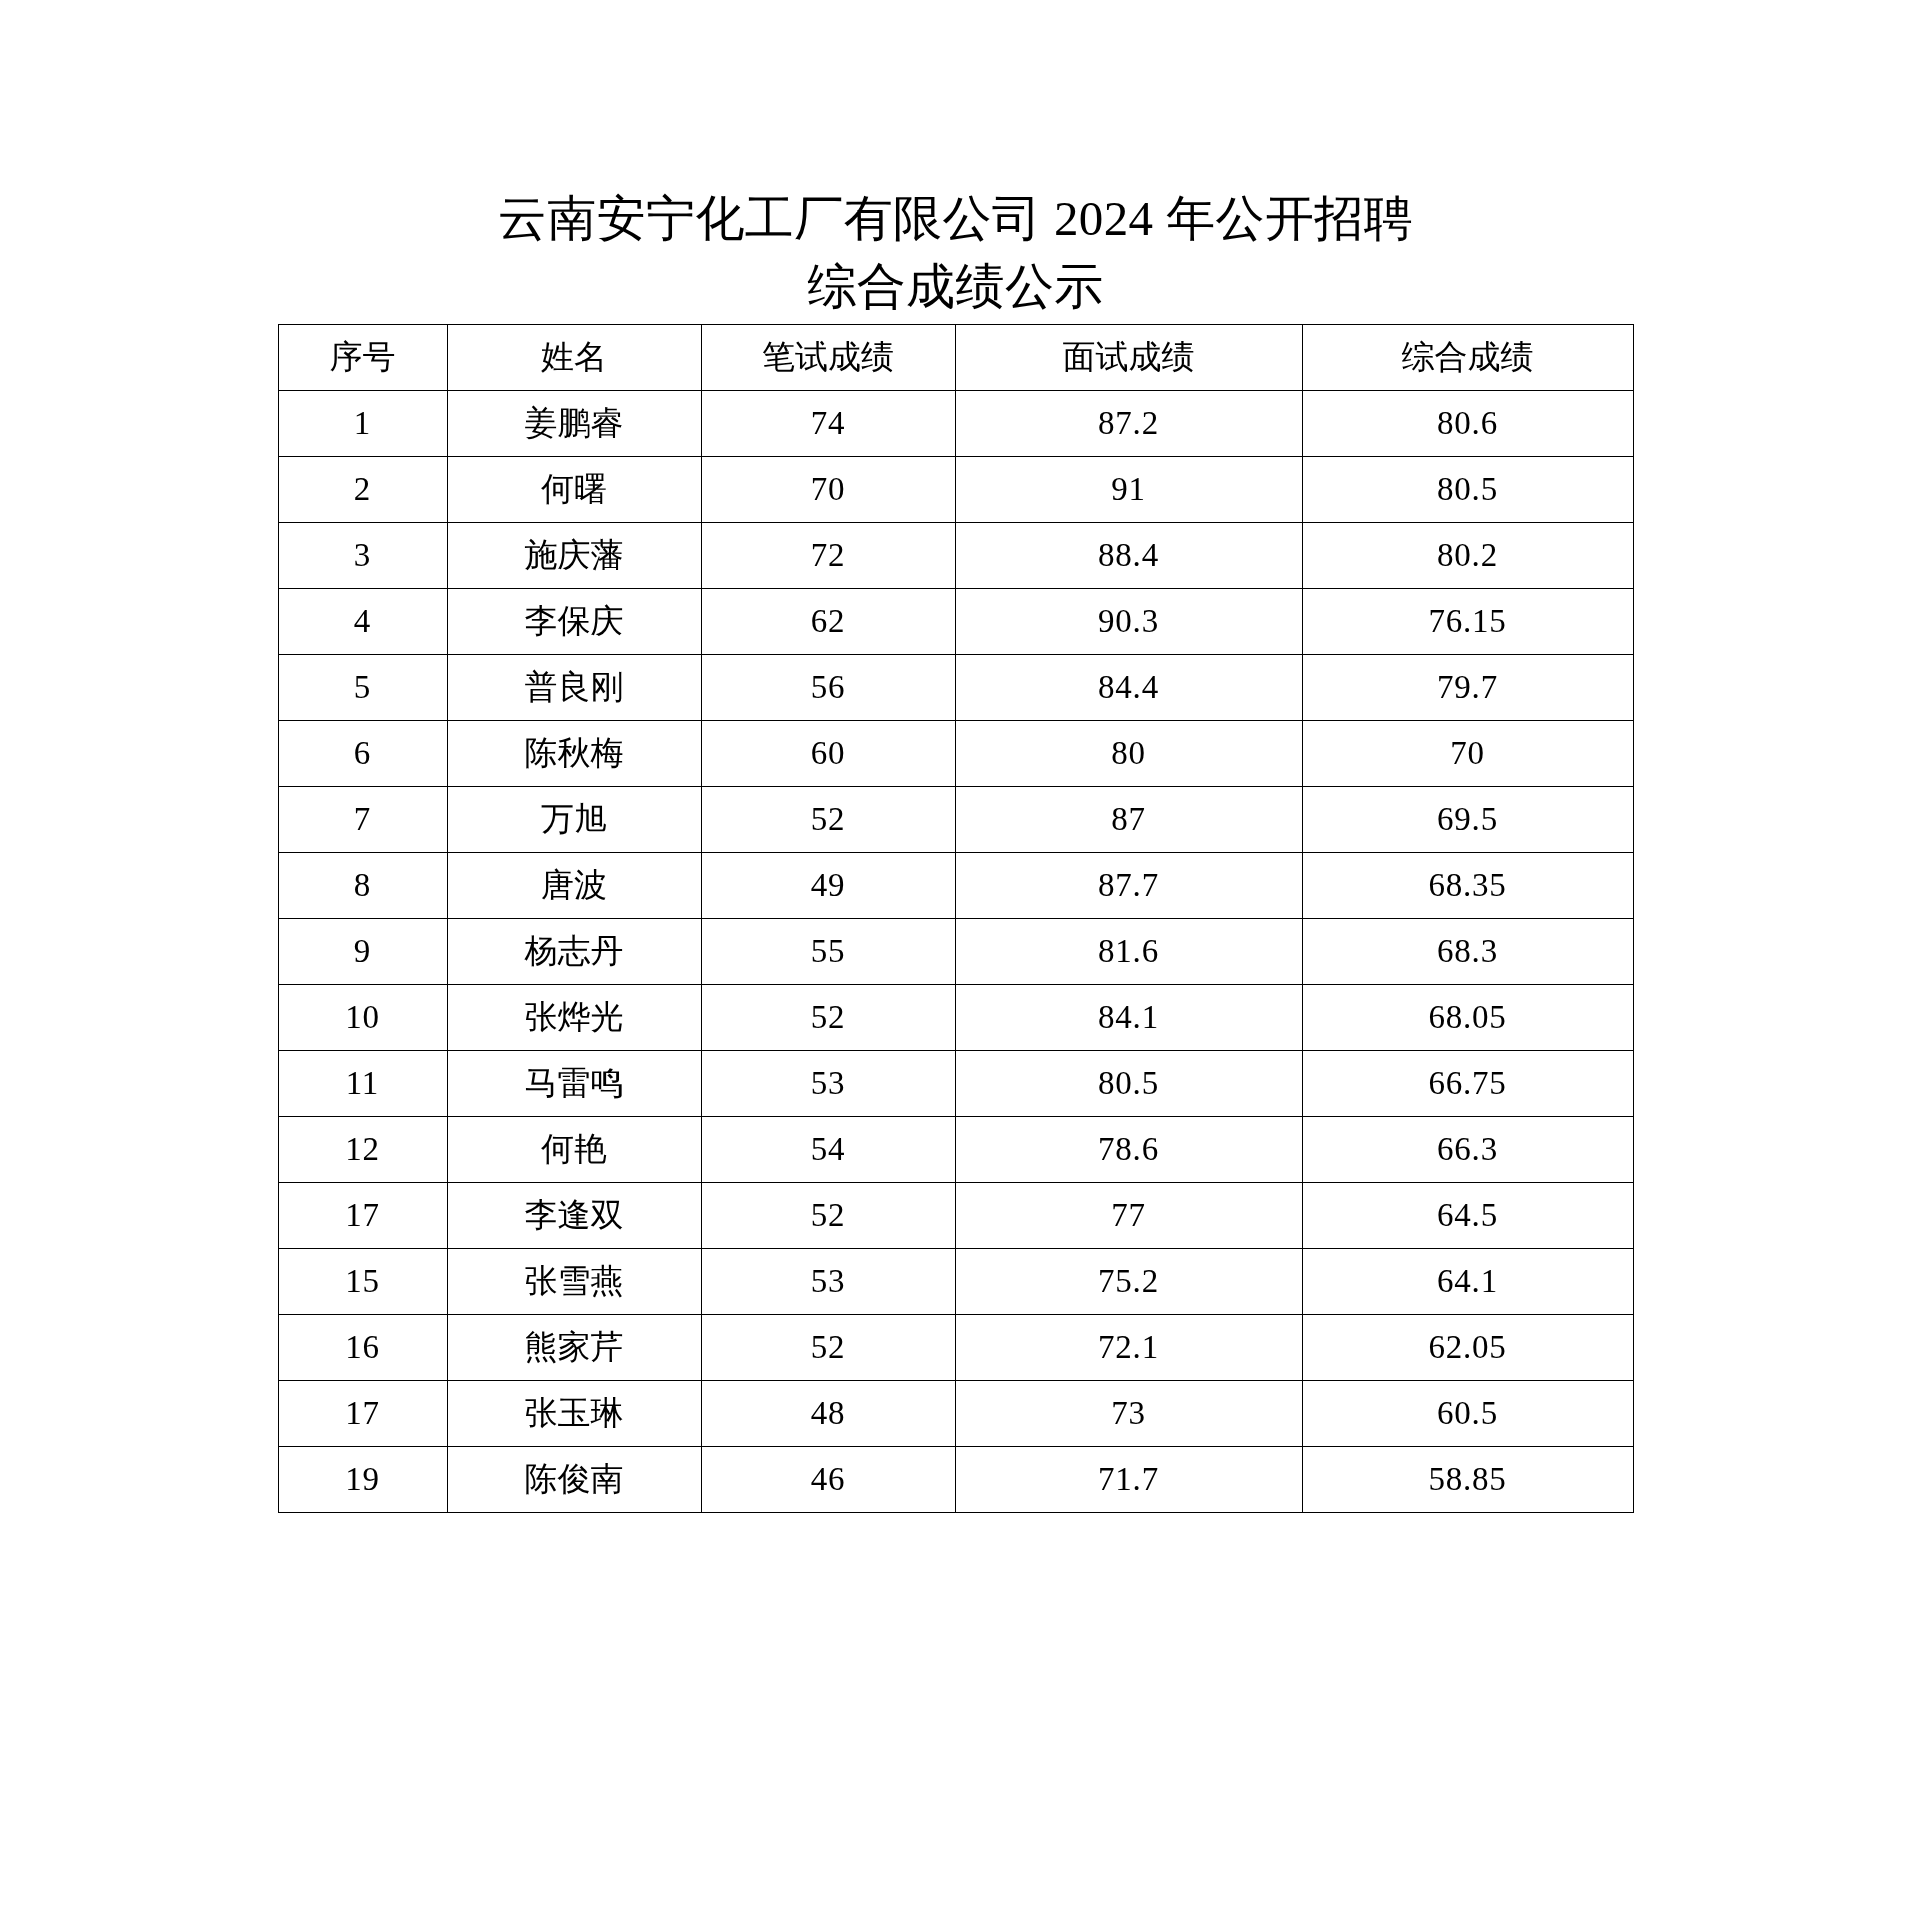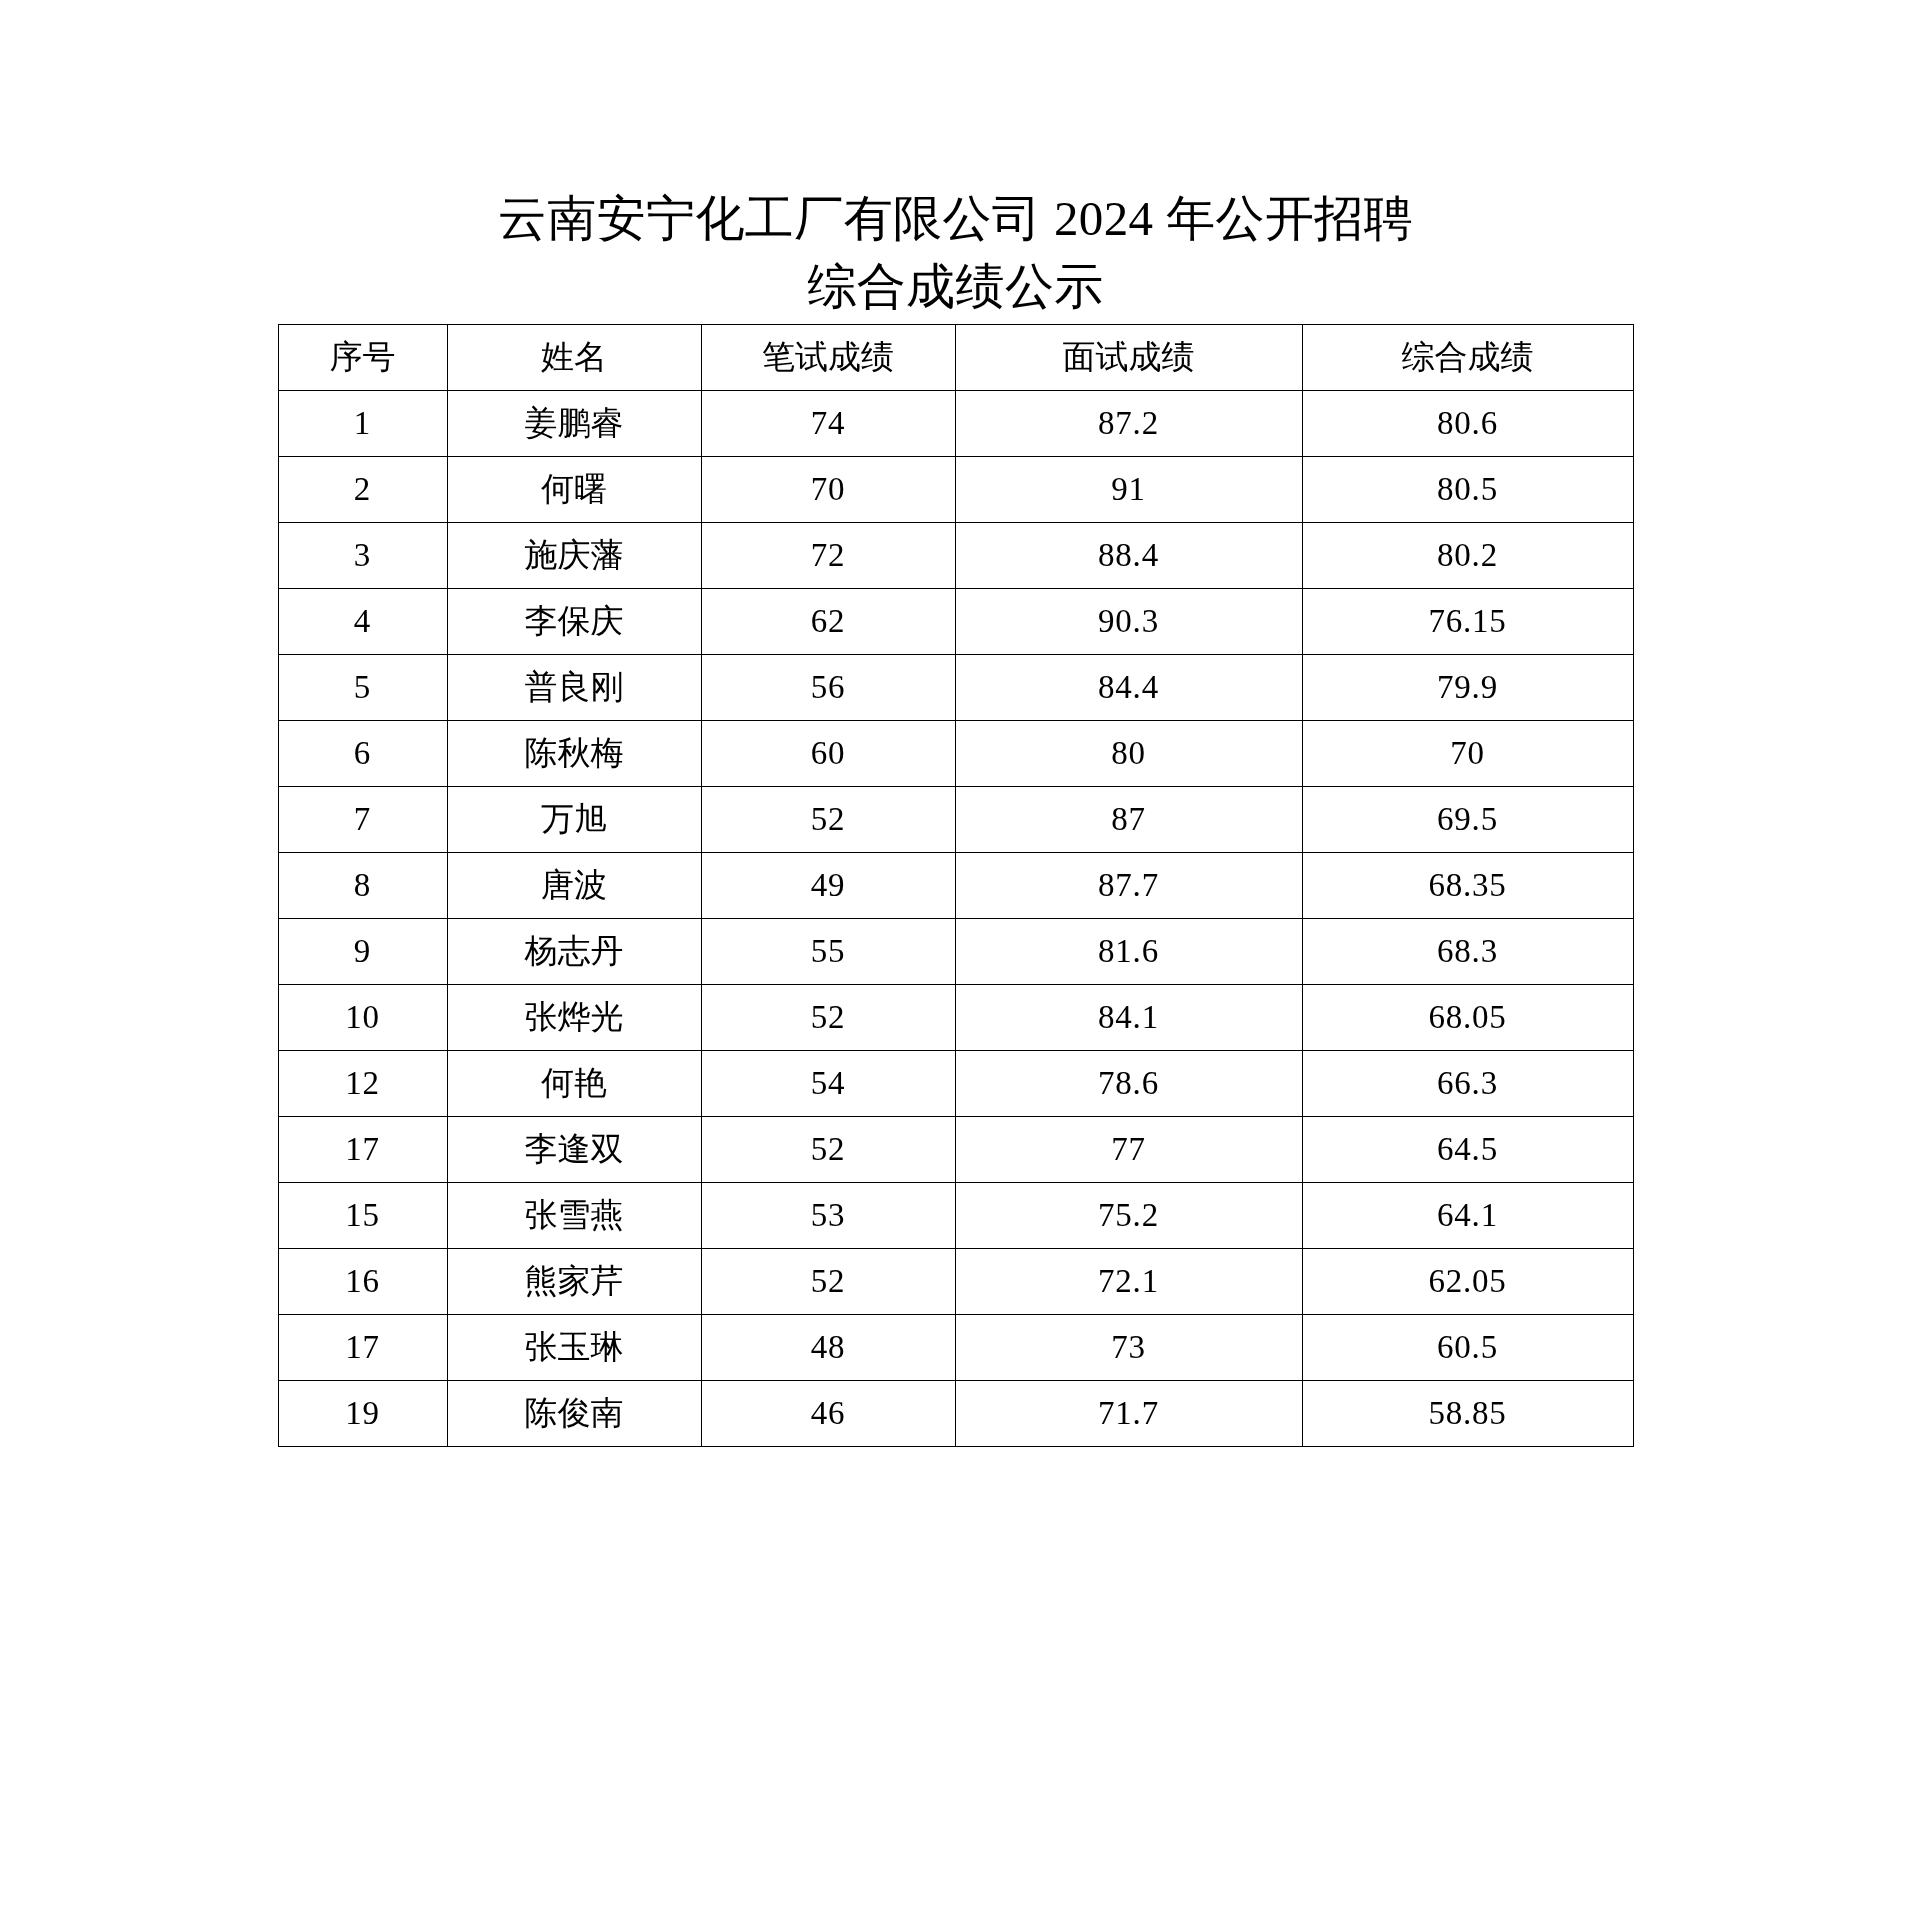--- a/index.html
+++ b/index.html
@@ -124,21 +124,21 @@
         <td>李保庆</td>
         <td class="num">62</td>
         <td class="num">90.3</td>
         <td class="num">76.15</td>
       </tr>
       <tr>
         <td class="num">5</td>
         <td>普良刚</td>
         <td class="num">56</td>
         <td class="num">84.4</td>
-        <td class="num">79.9</td>
+        <td class="num">79.7</td>
       </tr>
       <tr>
         <td class="num">6</td>
         <td>陈秋梅</td>
         <td class="num">60</td>
         <td class="num">80</td>
         <td class="num">70</td>
       </tr>
       <tr>
         <td class="num">7</td>
@@ -162,20 +162,27 @@
         <td class="num">68.3</td>
       </tr>
       <tr>
         <td class="num">10</td>
         <td>张烨光</td>
         <td class="num">52</td>
         <td class="num">84.1</td>
         <td class="num">68.05</td>
       </tr>
       <tr>
+        <td class="num">11</td>
+        <td>马雷鸣</td>
+        <td class="num">53</td>
+        <td class="num">80.5</td>
+        <td class="num">66.75</td>
+      </tr>
+      <tr>
         <td class="num">12</td>
         <td>何艳</td>
         <td class="num">54</td>
         <td class="num">78.6</td>
         <td class="num">66.3</td>
       </tr>
       <tr>
         <td class="num">17</td>
         <td>李逢双</td>
         <td class="num">52</td>

